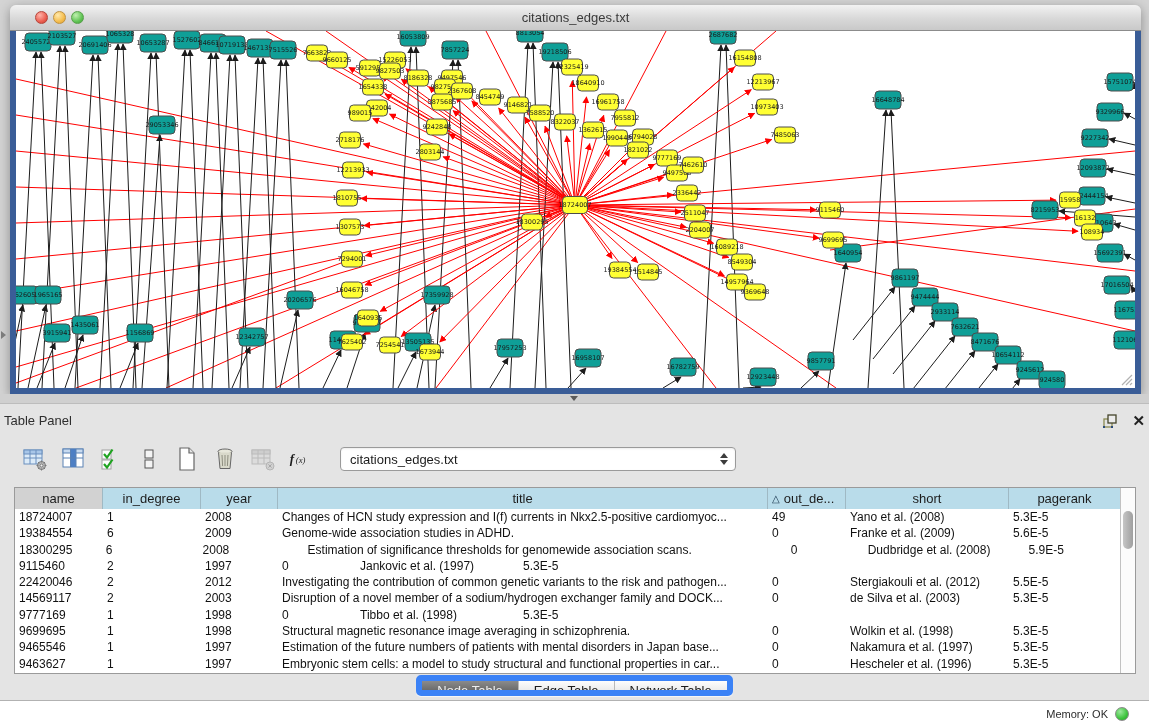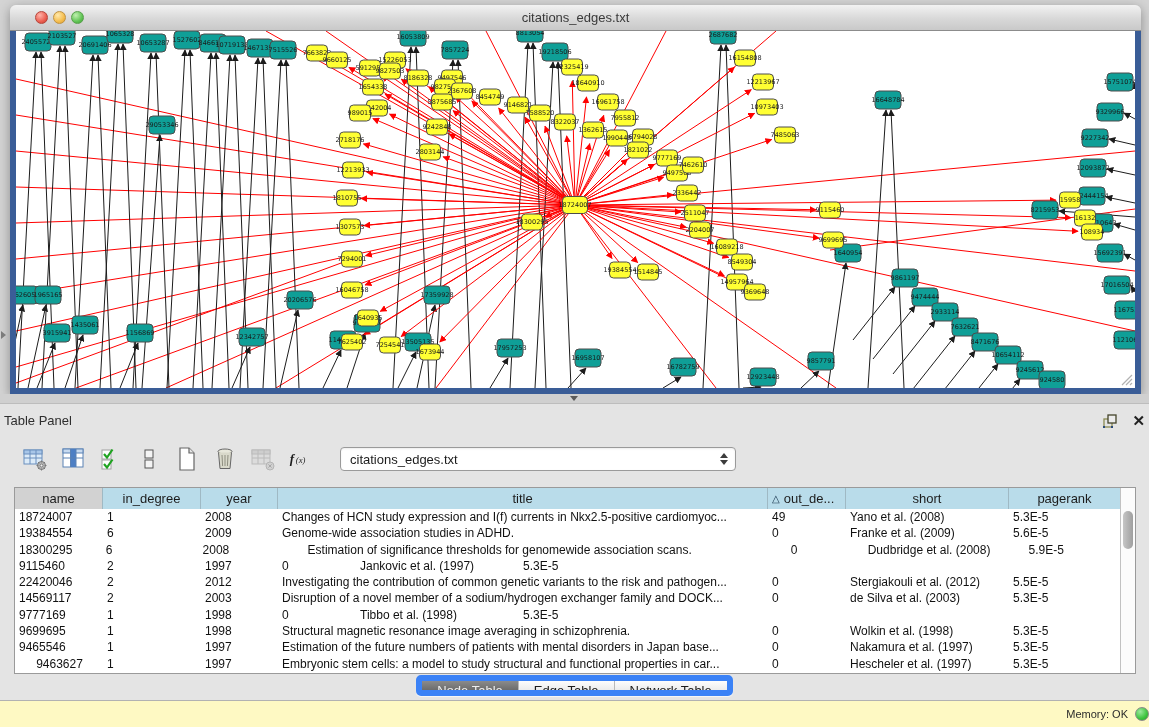--- a/index.html
+++ b/index.html
@@ -67,22 +67,22 @@
 
   .tabs-row { position:absolute; left:0; top:271px; width:100%; display:flex; justify-content:center; }
   .segctl { display:flex; border:6px solid #3b82f6; border-radius:5px; overflow:hidden; height:21px;
     background:#fdfdfd; box-shadow:0 1px 1px rgba(255,255,255,.7); }
   .seg { font-size:13px; line-height:20px; padding:0 15px; color:#1c1c1c;
     background:linear-gradient(#fdfdfd,#ececec); border-right:1px solid #b9b9b9; }
   .seg:last-child { border-right:none; }
   .seg.active { background:linear-gradient(#8b8b8b,#6c6c6c); color:#efefef; }
 
   
-  .statusbar { position:absolute; left:0; top:700px; width:1149px; height:27px; background:#fef9c3;
-    border-top:1px solid #b2b2b2; display:flex; align-items:center; justify-content:flex-end; padding-right:0; }
+  .statusbar { position:absolute; left:0; top:700px; width:1149px; height:27px; background:#ffffff;
+    border-top:1px solid #b2b2b2; display:flex; align-items:center; justify-content:flex-end; padding-right:20px; }
   .mem-label { font-size:11px; color:#2c2c2c; margin-right:7px; }
   .mem-dot { width:14px; height:14px; border-radius:50%; border:1px solid #8a8a8a;
     background:radial-gradient(circle at 35% 30%, #9de89d, #3ec43e 60%, #279c27); }
 
   .collapse-arrow { position:absolute; left:1px; top:331px; width:0; height:0;
     border-top:4px solid transparent; border-bottom:4px solid transparent; border-left:5px solid #7c7c7c; }
 </style>
 </head>
 <body>
 
@@ -685,26 +685,26 @@
         <div class="tr">
           <div class="td" style="width: 88px;">9465546</div>
           <div class="td" style="width: 98px;">1</div>
           <div class="td" style="width: 77px;">1997</div>
           <div class="td" style="width: 490px;">Estimation of the future numbers of patients with mental disorders in Japan base...</div>
           <div class="td" style="width: 78px;">0</div>
           <div class="td" style="width: 163px;">Nakamura et al. (1997)</div>
           <div class="td" style="width: 112px;">5.3E-5</div>
         </div>
         <div class="tr">
-          <div class="td" style="width: 88px; text-align: center;">9463627</div>
+          <div class="td" style="width: 88px;">9463627</div>
           <div class="td" style="width: 98px;">1</div>
           <div class="td" style="width: 77px;">1997</div>
           <div class="td" style="width: 490px;">Embryonic stem cells: a model to study structural and functional properties in car...</div>
           <div class="td" style="width: 78px;">0</div>
-          <div class="td" style="width: 163px;">Hescheler et al. (1997)</div>
+          <div class="td" style="width: 163px;">Hescheler et al. (1996)</div>
           <div class="td" style="width: 112px;">5.3E-5</div>
         </div>
       </div>
     <div class="scroll">
       <div class="thumb"></div>
     </div>
   </div>
 
   <div class="tabs-row">
     <div class="segctl" id="tabs">

